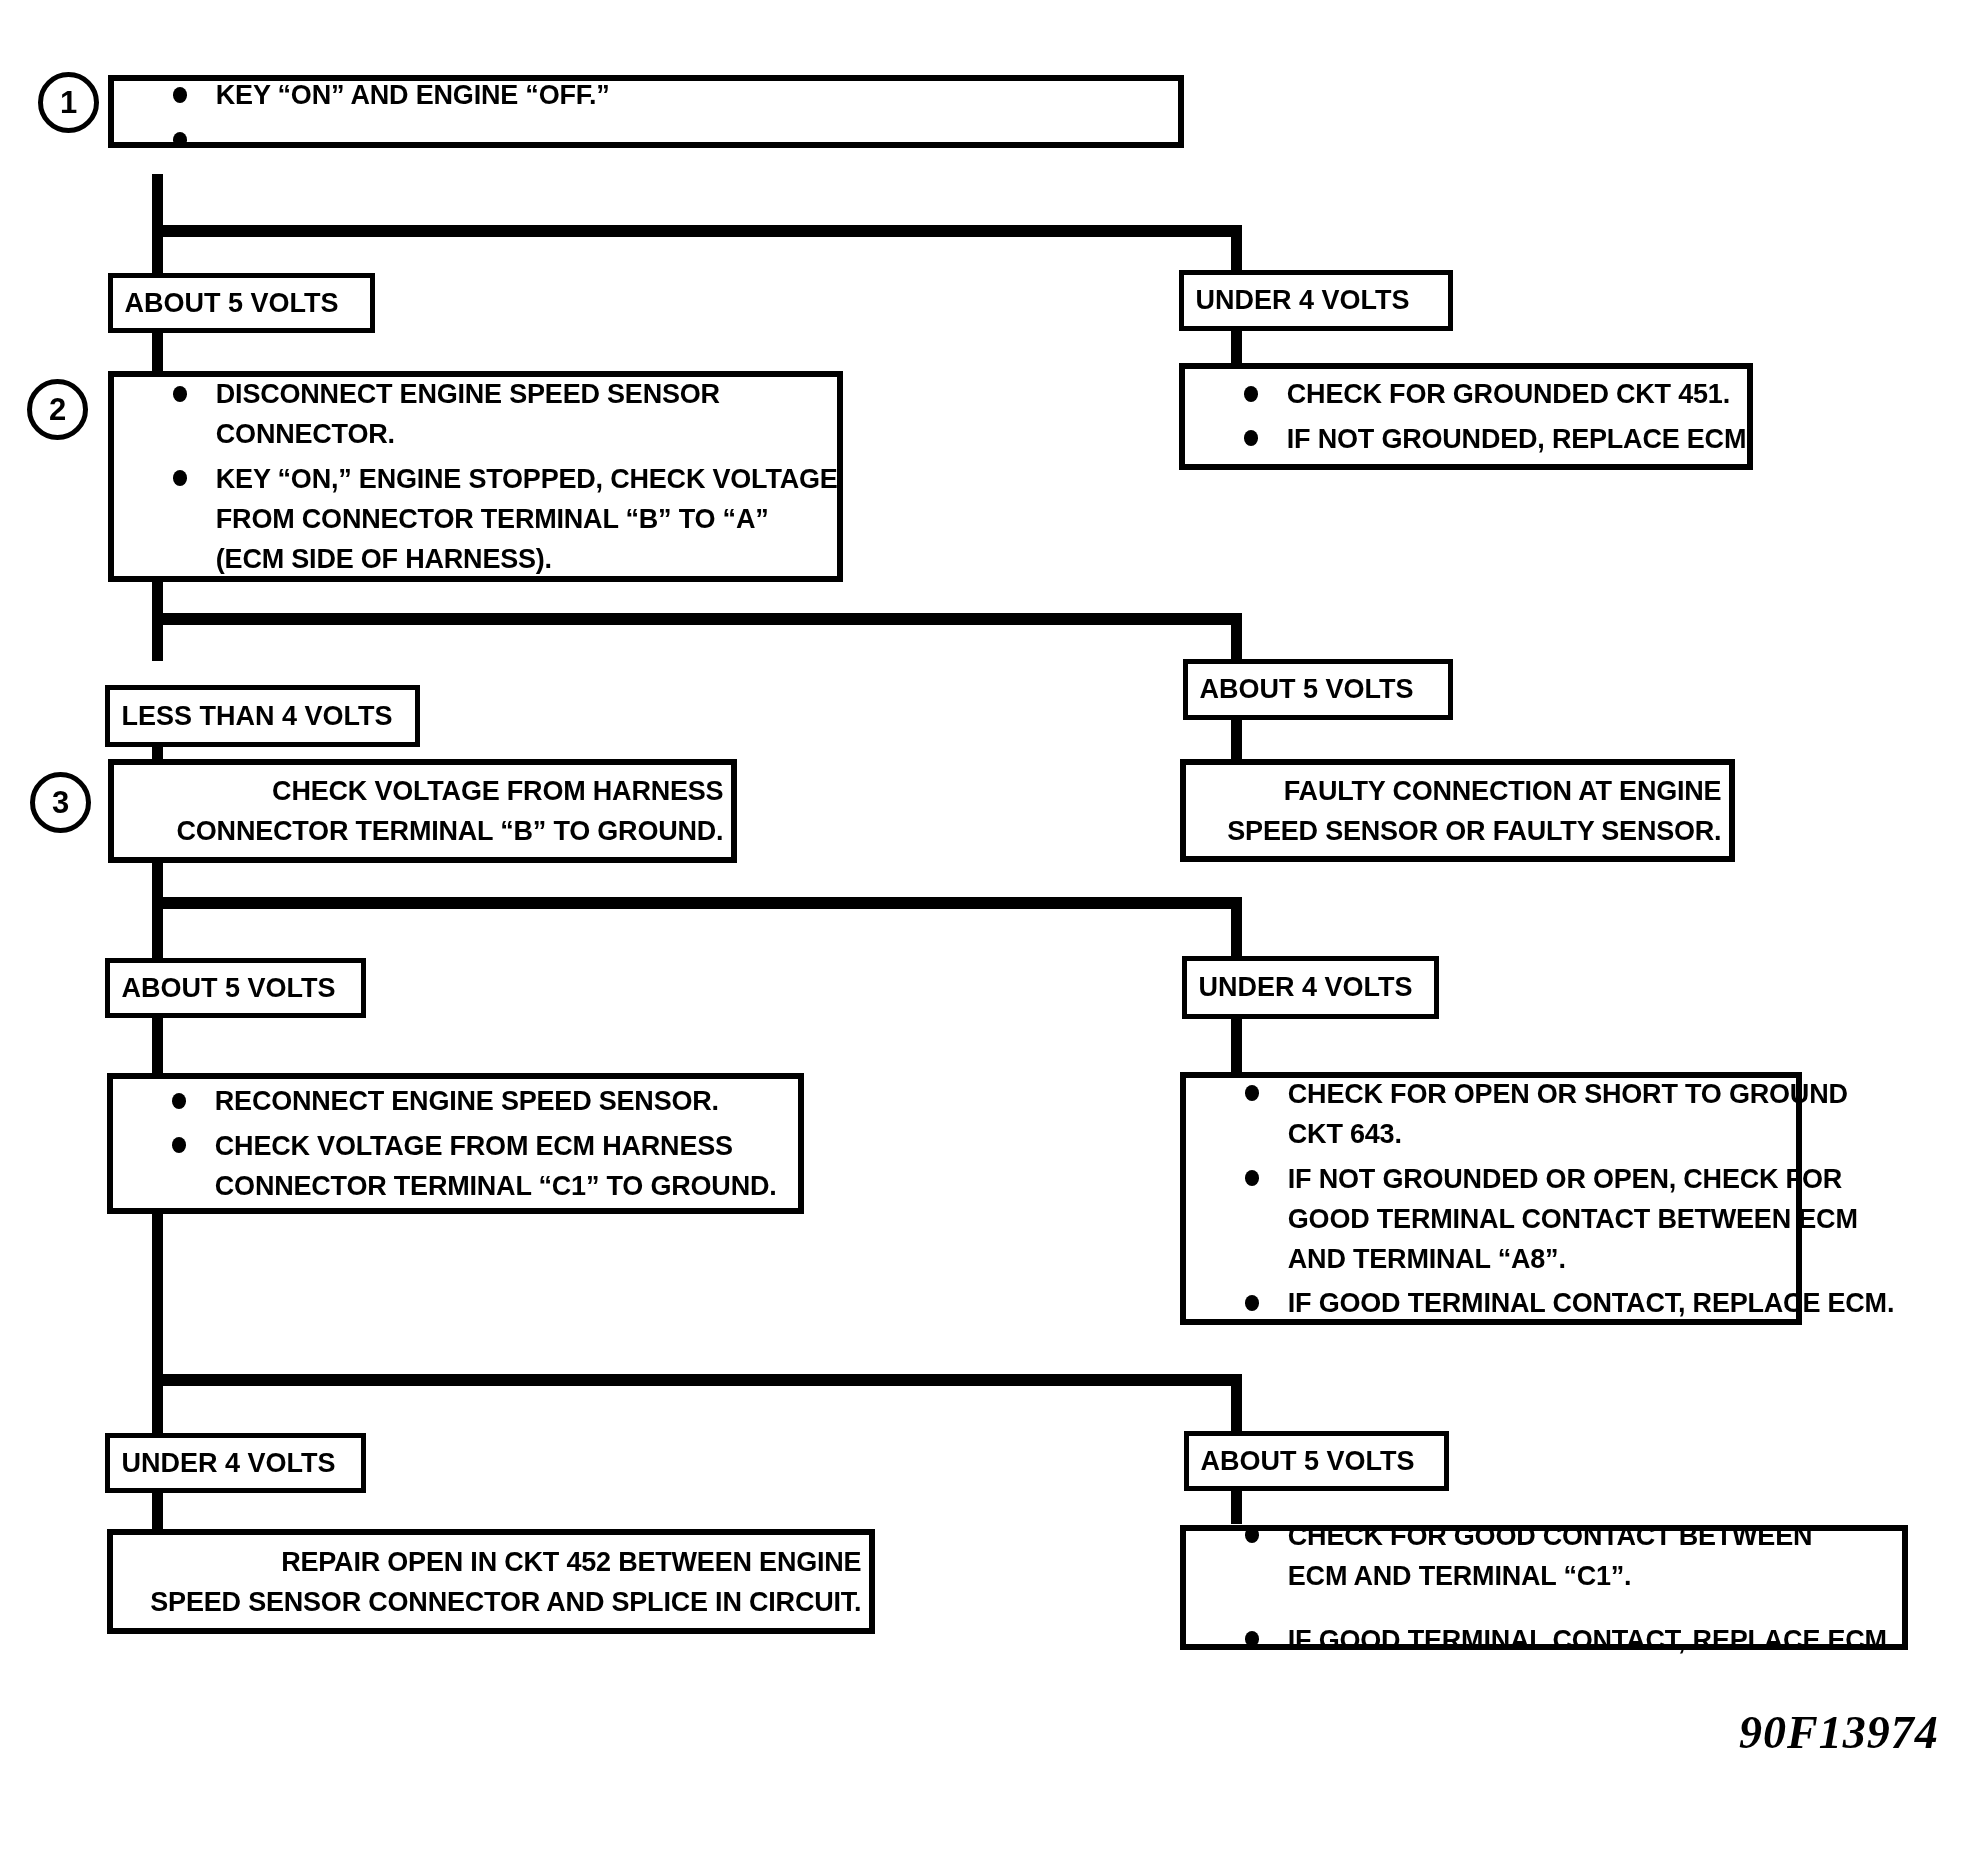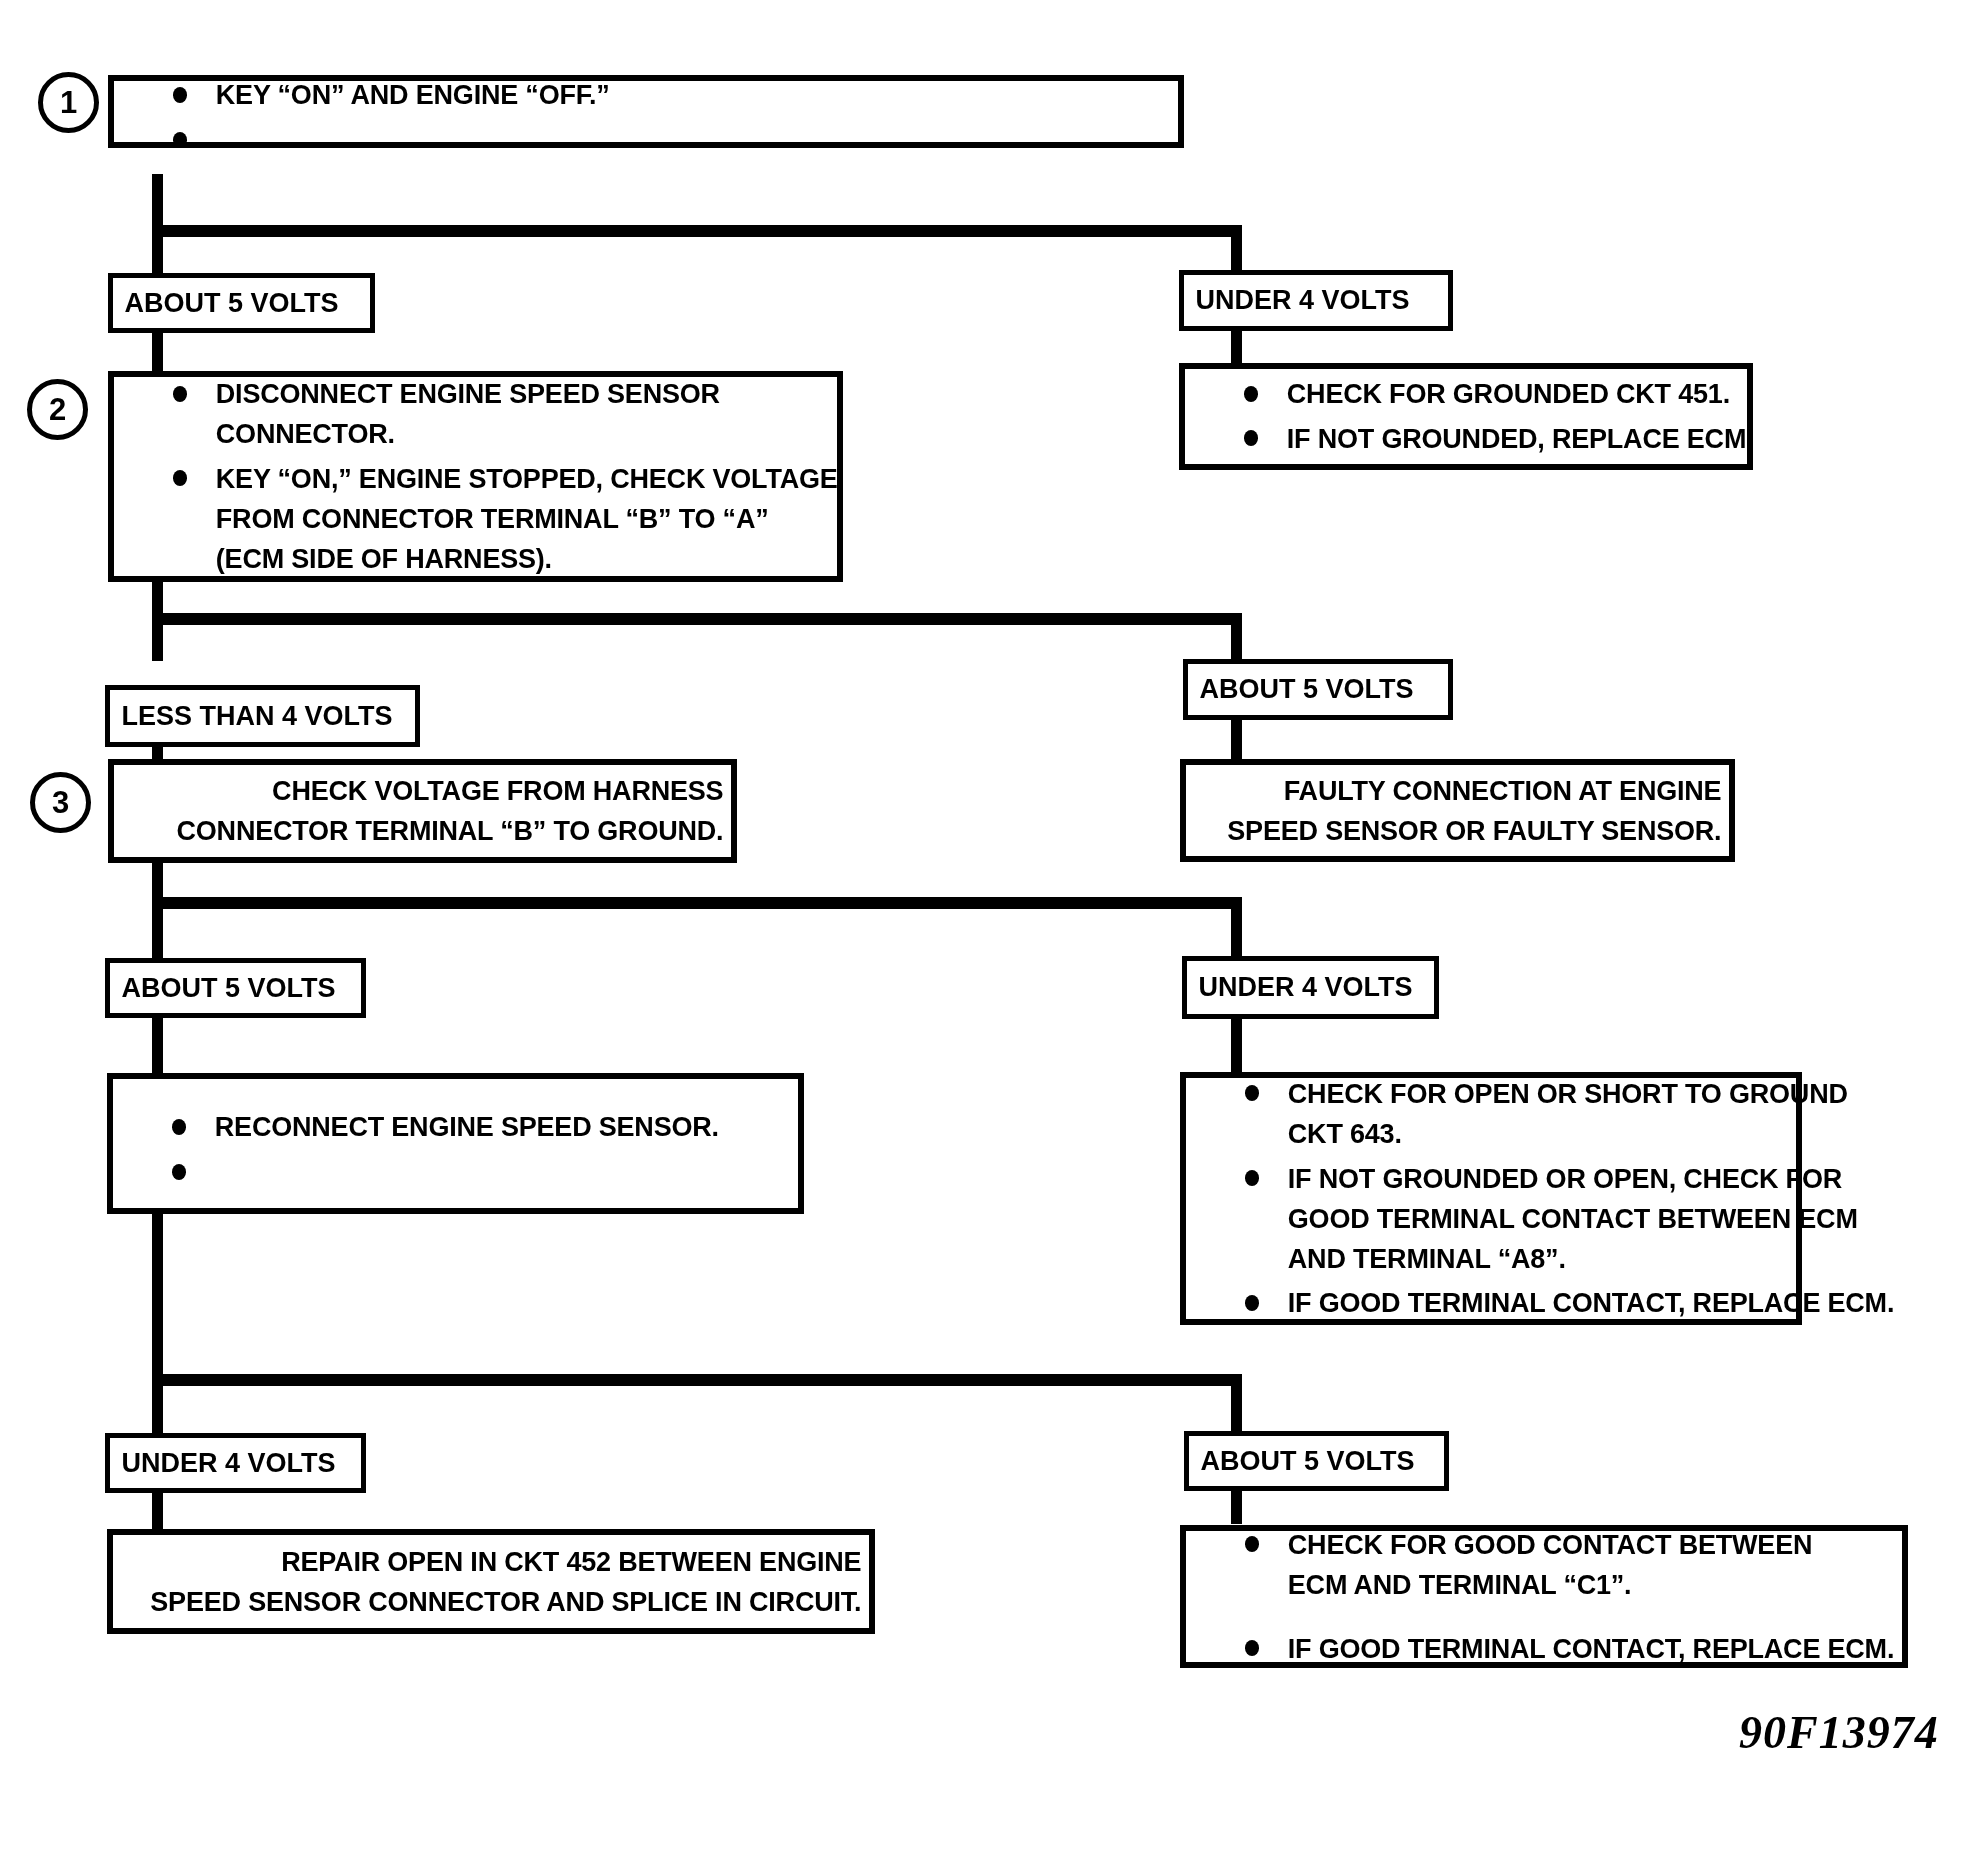--- a/index.html
+++ b/index.html
@@ -144,20 +144,22 @@
     <span>UNDER 4 VOLTS</span>
   </div>
 
   <div class="node" style="left:107px;top:1073px;width:697px;height:141px;">
     <div class="row">
       <span class="dot"></span>
       <span class="btext">RECONNECT ENGINE SPEED SENSOR.</span>
     </div>
     <div class="row">
       <span class="dot"></span>
+      <span class="btext">CHECK VOLTAGE FROM ECM HARNESS
+CONNECTOR TERMINAL “C1” TO GROUND.</span>
     </div>
   </div>
 
   <div class="node" style="left:1180px;top:1072px;width:622px;height:253px;">
     <div class="row">
       <span class="dot"></span>
       <span class="btext">CHECK FOR OPEN OR SHORT TO GROUND
 CKT 643.</span>
     </div>
     <div class="row">
@@ -177,21 +179,21 @@
   </div>
   <div class="vlabel" style="left:1184px;top:1431px;width:265px;height:60px;">
     <span>ABOUT 5 VOLTS</span>
   </div>
 
   <div class="node plain" style="left:107px;top:1529px;width:768px;height:105px;">
     <span class="btext">REPAIR OPEN IN CKT 452 BETWEEN ENGINE
 SPEED SENSOR CONNECTOR AND SPLICE IN CIRCUIT.</span>
   </div>
 
-  <div class="node" style="left:1180px;top:1525px;width:728px;height:143px;gap:24px;">
+  <div class="node" style="left:1180px;top:1525px;width:728px;height:125px;gap:24px;">
     <div class="row">
       <span class="dot"></span>
       <span class="btext">CHECK FOR GOOD CONTACT BETWEEN
 ECM AND TERMINAL “C1”.</span>
     </div>
     <div class="row">
       <span class="dot"></span>
       <span class="btext">IF GOOD TERMINAL CONTACT, REPLACE ECM.</span>
     </div>
   </div>

